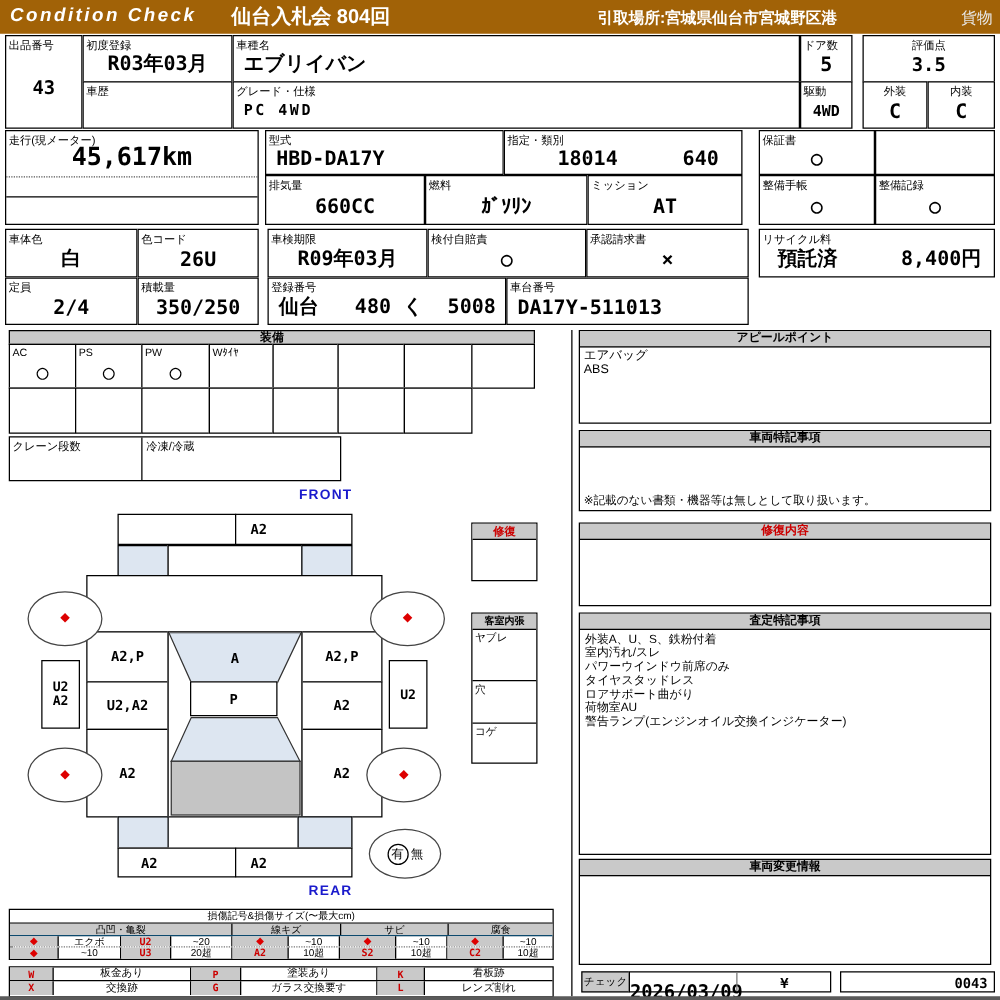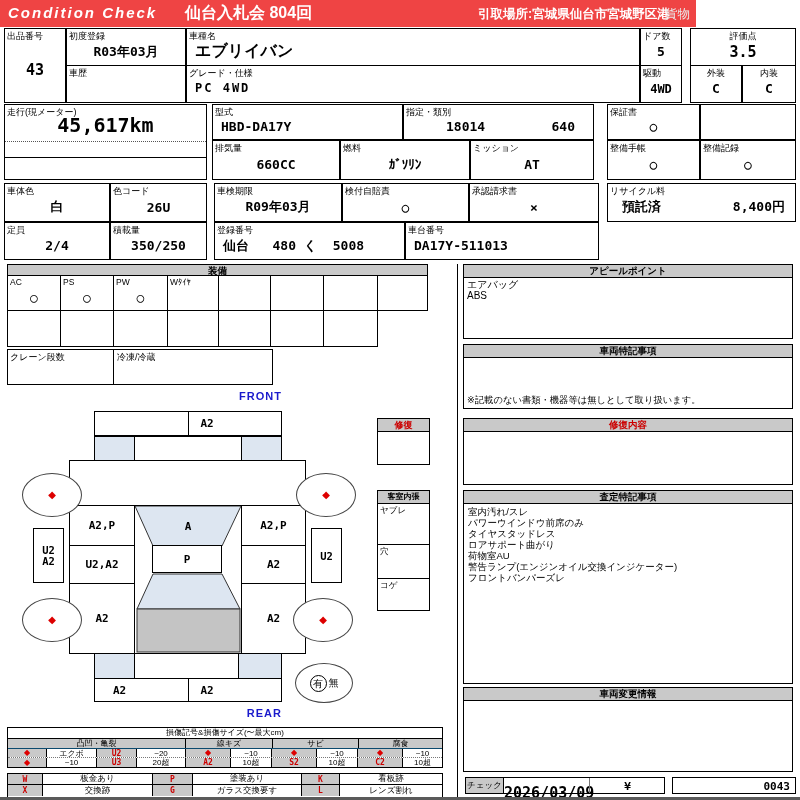--- a/index.html
+++ b/index.html
@@ -3,30 +3,30 @@
 <meta charset="utf-8">
 <style>
   html,body{margin:0;padding:0;background:#fff}
   .sheet{position:relative;width:800px;height:800px;background:#fff;color:#000;
          font-family:"Liberation Sans","DejaVu Sans",sans-serif;overflow:hidden}
   .abs{position:absolute;box-sizing:border-box}
   .bx{position:absolute;box-sizing:border-box;border:1px solid #000;background:#fff}
   .lbl{position:absolute;top:1px;left:2px;font-size:9px;white-space:nowrap}
   .lblc{position:absolute;top:1px;left:0;right:0;text-align:center;font-size:9px}
   .val{position:absolute;left:0;right:0;top:9px;bottom:0;display:flex;align-items:center;justify-content:center;
-       font-family:"DejaVu Sans Mono","Liberation Mono",monospace;font-weight:bold;font-size:13px;white-space:pre}
+       font-family:"DejaVu Sans Mono","Liberation Mono",monospace;font-weight:bold;font-size:16px;white-space:pre}
   .val.left{justify-content:flex-start;padding-left:8px}
   .val.big{font-size:20px}
   .val.mid{font-size:15px}
   .hdr{position:absolute;left:0;right:0;top:0;background:#c9c9c9;border-bottom:1px solid #000;
        text-align:center;font-size:9.5px;font-weight:bold;height:12px;line-height:12px}
   .red{color:#c00}
   .mono{font-family:"DejaVu Sans Mono","Liberation Mono",monospace;font-weight:bold}
   .gray{background:#c9c9c9}
-  .topbar{position:absolute;left:0;top:0;width:696px;height:27px;background:#ef4444;color:#fff}
+  .topbar{position:absolute;left:0;top:0;width:800px;height:27px;background:#a16207;color:#fff}
   .dcell{position:absolute;box-sizing:border-box;border:1px solid #000;background:#fff;display:flex;
          align-items:center;justify-content:center;font-family:"DejaVu Sans Mono","Liberation Mono",monospace;
          font-weight:bold;font-size:11px;white-space:pre}
   .wheel{position:absolute;width:58px;height:42px;border:1px solid #444;border-radius:50%;background:#fff;
          display:flex;align-items:center;justify-content:center;z-index:4}
   .dmd{color:#d00;font-size:10px;line-height:1}
   .bluecell{position:absolute;box-sizing:border-box;border:1px solid #000;background:#dde6f1}
   .ltitle{height:10px;line-height:10px;text-align:center;font-size:8px;border-bottom:1px solid #000}
   .lrow{display:flex;box-sizing:border-box}
   .lc{box-sizing:border-box;border-right:1px solid #000;display:flex;align-items:center;justify-content:center;
@@ -223,27 +223,27 @@
   <div class="bx" style="left:463px;top:344px;width:330px;height:65px">
     <div class="hdr">車両特記事項</div>
     <div class="abs noteln" style="left:3px;bottom:2px;font-size:9.3px">※記載のない書類・機器等は無しとして取り扱います。</div>
   </div>
   <div class="bx" style="left:463px;top:418px;width:330px;height:67px">
     <div class="hdr red">修復内容</div>
   </div>
   <div class="bx" style="left:463px;top:490px;width:330px;height:194px">
     <div class="hdr">査定特記事項</div>
     <div class="abs" style="left:4px;top:15px;right:2px">
+      <div class="noteln">外装A、U、S、鉄粉付着</div>
       <div class="noteln">室内汚れ/スレ</div>
       <div class="noteln">パワーウインドウ前席のみ</div>
       <div class="noteln">タイヤスタッドレス</div>
       <div class="noteln">ロアサポート曲がり</div>
       <div class="noteln">荷物室AU</div>
       <div class="noteln">警告ランプ(エンジンオイル交換インジケーター)</div>
-      <div class="noteln">フロントバンパーズレ</div>
     </div>
   </div>
   <div class="bx" style="left:463px;top:687px;width:330px;height:85px">
     <div class="hdr">車両変更情報</div>
   </div>
 
   <div class="bx" style="left:377px;top:418px;width:53px;height:47px">
     <div class="hdr red" style="font-size:9px">修復</div>
   </div>
   <div class="bx" style="left:377px;top:490px;width:53px;height:121px">

